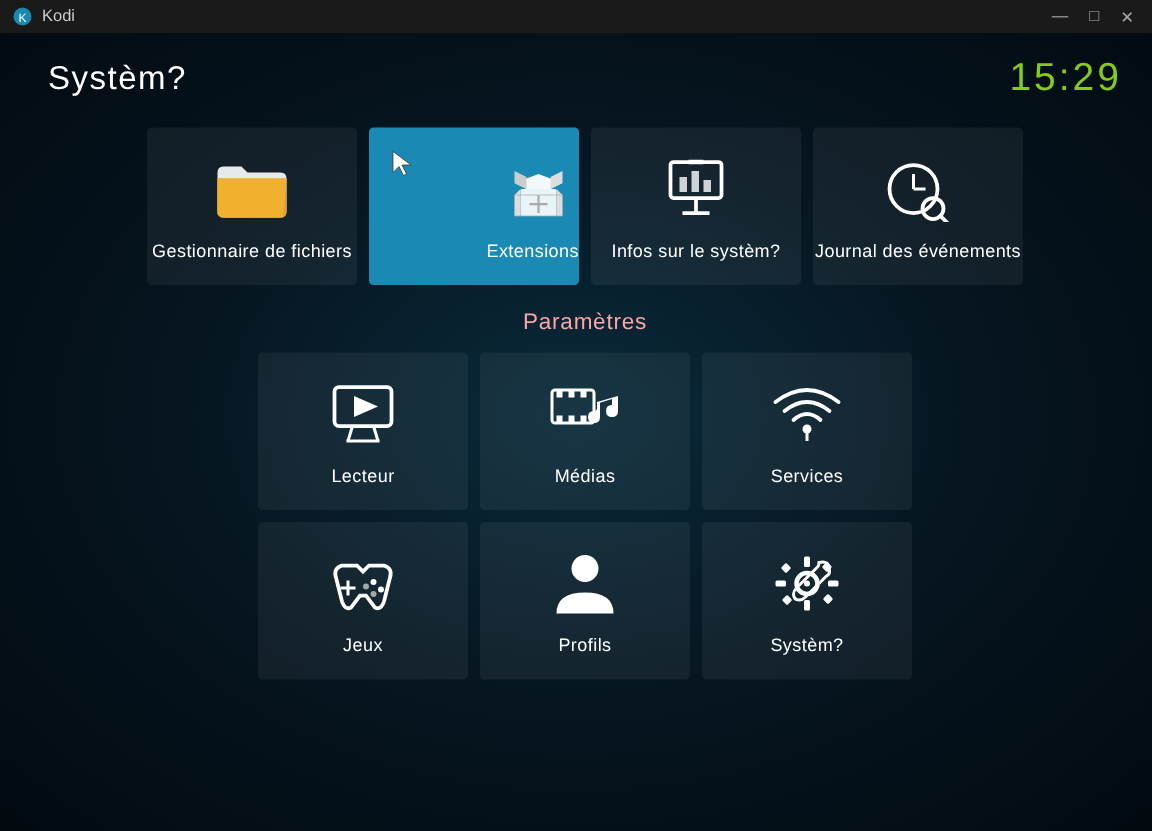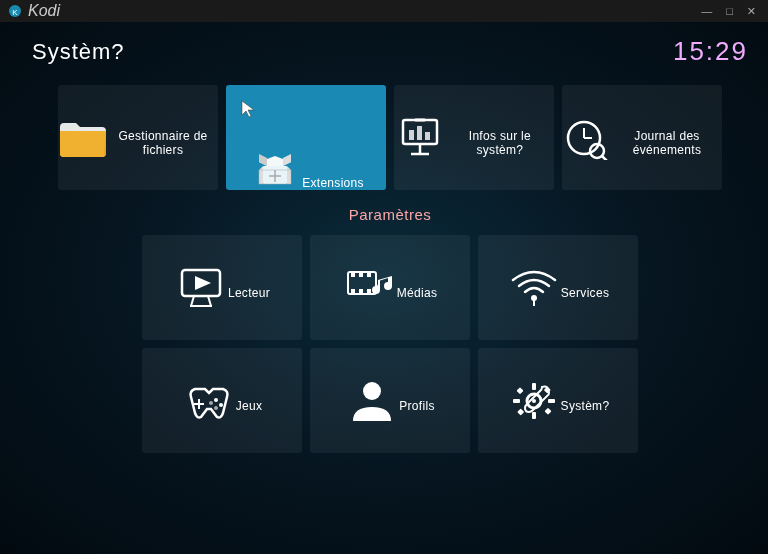--- a/index.html
+++ b/index.html
@@ -37,22 +37,21 @@
     }
     .titlebar-icon {
       width: 14px;
       height: 14px;
       display: flex;
       align-items: center;
       justify-content: center;
     }
     .titlebar-title {
       color: #ccc;
-      font-size: 16px;
-      font-style: italic;
+      font-size: 11px;
     }
     .titlebar-controls {
       display: flex;
       gap: 6px;
     }
     .titlebar-btn {
       color: #aaa;
       font-size: 11px;
       cursor: pointer;
       padding: 0 4px;
@@ -74,41 +73,41 @@
       align-items: center;
       margin-bottom: 18px;
     }
     .page-title {
       color: #fff;
       font-size: 22px;
       font-weight: 300;
       letter-spacing: 1px;
     }
     .clock {
-      color: #f0abfc;
+      color: #84cc16;
       font-size: 26px;
       font-weight: 300;
       letter-spacing: 2px;
     }
 
     
     .top-icons-row {
       display: flex;
       gap: 8px;
       margin-bottom: 16px;
       justify-content: center;
     }
 
     
     .tile {
       display: flex;
-      flex-direction: row;
-      align-items: center;
-      justify-content: center;
-      width: 160px;
+      flex-direction: column;
+      align-items: center;
+      justify-content: center;
+      width: 140px;
       height: 105px;
       background: rgba(255,255,255,0.06);
       border-radius: 3px;
       cursor: pointer;
       transition: background 0.15s;
       position: relative;
     }
     .tile.active {
       background: #1a8ab5;
     }

